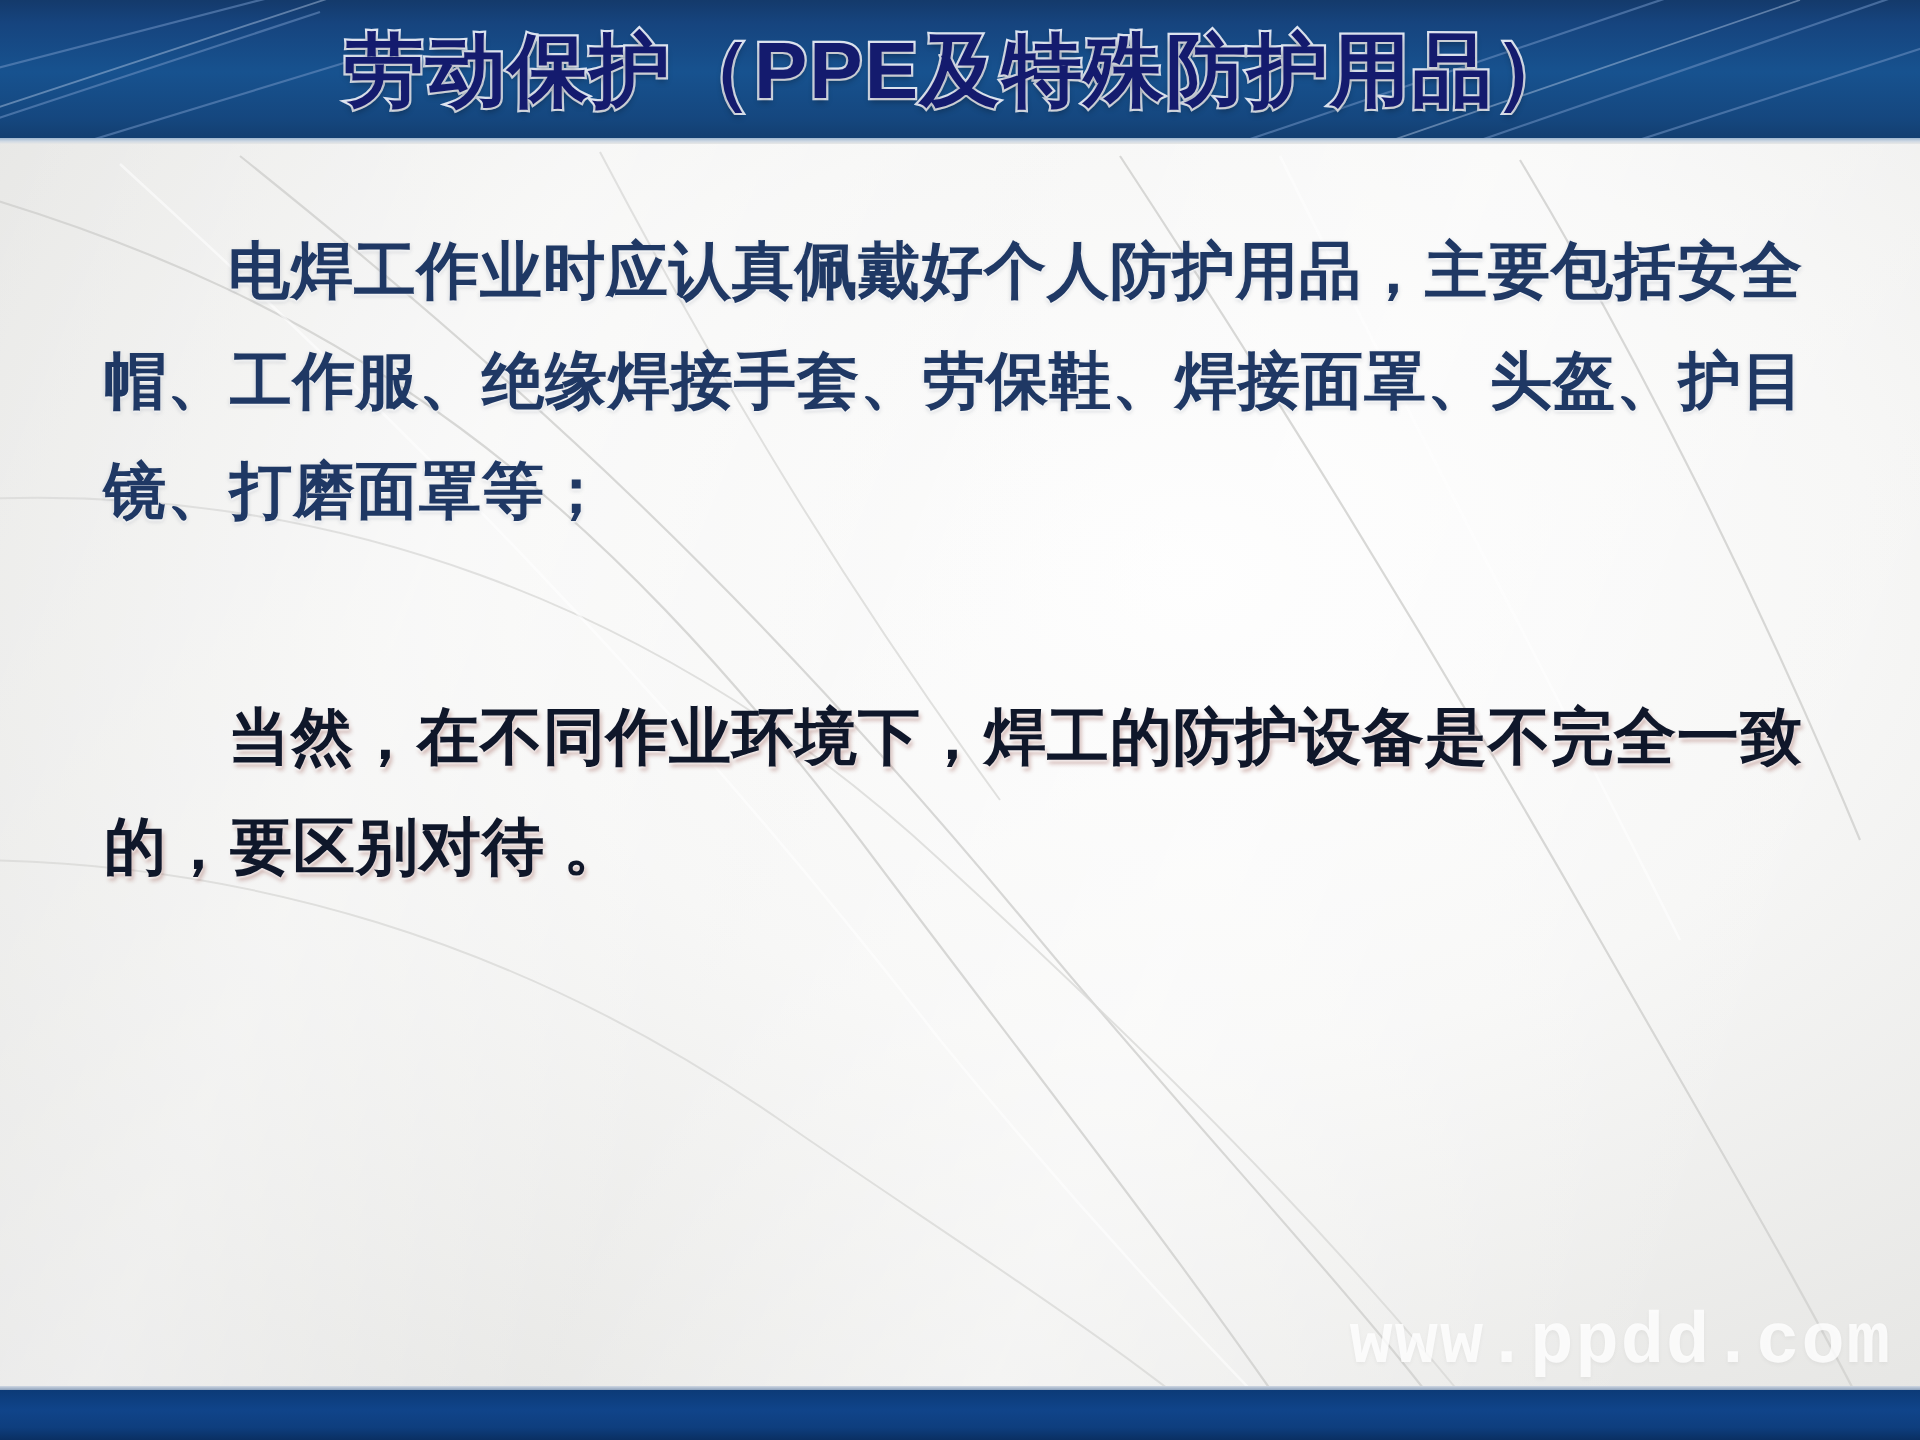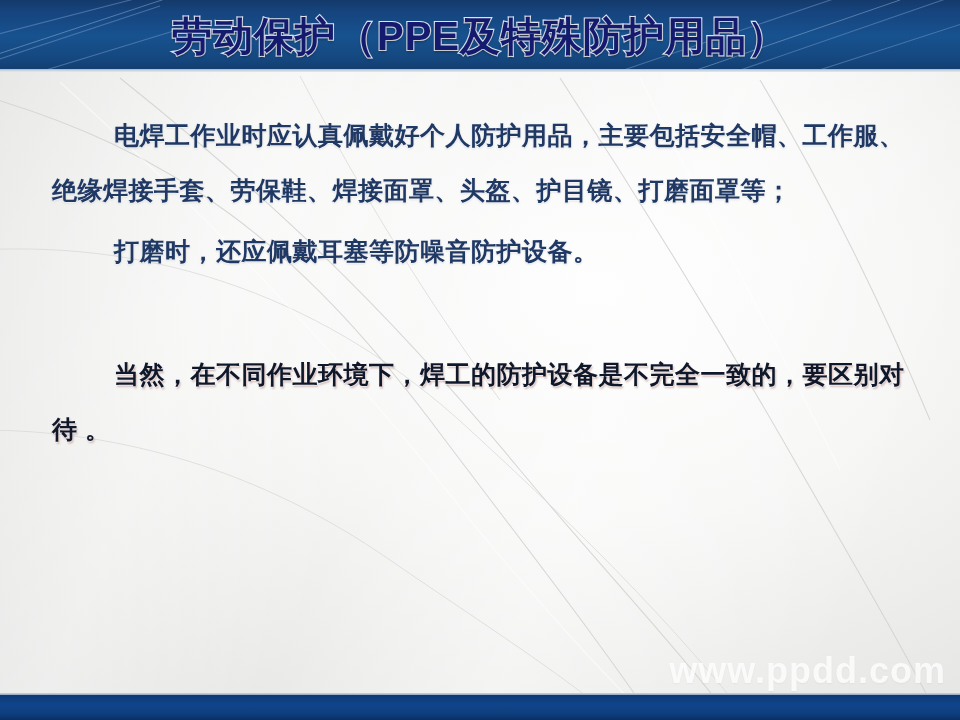--- a/index.html
+++ b/index.html
@@ -81,21 +81,21 @@
   }
 
   
   .content {
     position: absolute;
     left: 52px;
     top: 108px;
     width: 870px;
   }
   .para {
-    font-size: 25px;
+    font-size: 31px;
     font-weight: 700;
     line-height: 55px;
     color: #1f3864;
     letter-spacing: .5px;
     text-shadow: 0 1px 1px rgba(255,255,255,.75), 0 1px 2px rgba(90,100,120,.30);
     margin: 0;
   }
   .para.indent { text-indent: 62px; }
   .p-gap-1 { margin-top: 6px; }
   .p-gap-2 { margin-top: 6px; }
@@ -110,20 +110,21 @@
   .watermark {
     position: absolute;
     right: 14px;
     bottom: 28px;
     font-size: 36px;
     font-weight: 700;
     letter-spacing: 1px;
     color: rgba(255,255,255,0.82);
     text-shadow: 0 1px 2px rgba(0,0,0,0.045);
     white-space: nowrap;
+    font-family: Liberation Mono, monospace;
   }
 
   
   .footer-bar {
     position: absolute;
     left: 0; bottom: 0;
     width: 960px; height: 25px;
     background: linear-gradient(180deg, #0c3a77 0%, #10448a 40%, #0e3e7e 75%, #0a2f62 100%);
   }
   .footer-bar-top {
@@ -176,21 +177,20 @@
           <path d="M 650 86 L 900 0"></path>
         </g>
       </svg>
     </div>
     <div class="header-title">劳动保护（PPE及特殊防护用品）</div>
     <div class="header-rule"></div>
   </div>
 
   <div class="content">
     <p class="para indent">电焊工作业时应认真佩戴好个人防护用品，主要包括安全帽、工作服、绝缘焊接手套、劳保鞋、焊接面罩、头盔、护目镜、打磨面罩等；</p>
-    <p class="para indent p-gap-2">打磨时，还应佩戴耳塞等防噪音防护设备。</p>
     <div class="spacer-block"></div>
     <p class="para indent red">当然，在不同作业环境下，焊工的防护设备是不完全一致的，要区别对待 。</p>
   </div>
 
   <div class="watermark">www.ppdd.com</div>
 
   <div class="footer-bar-top"></div>
   <div class="footer-bar"></div>
 
 </div>

